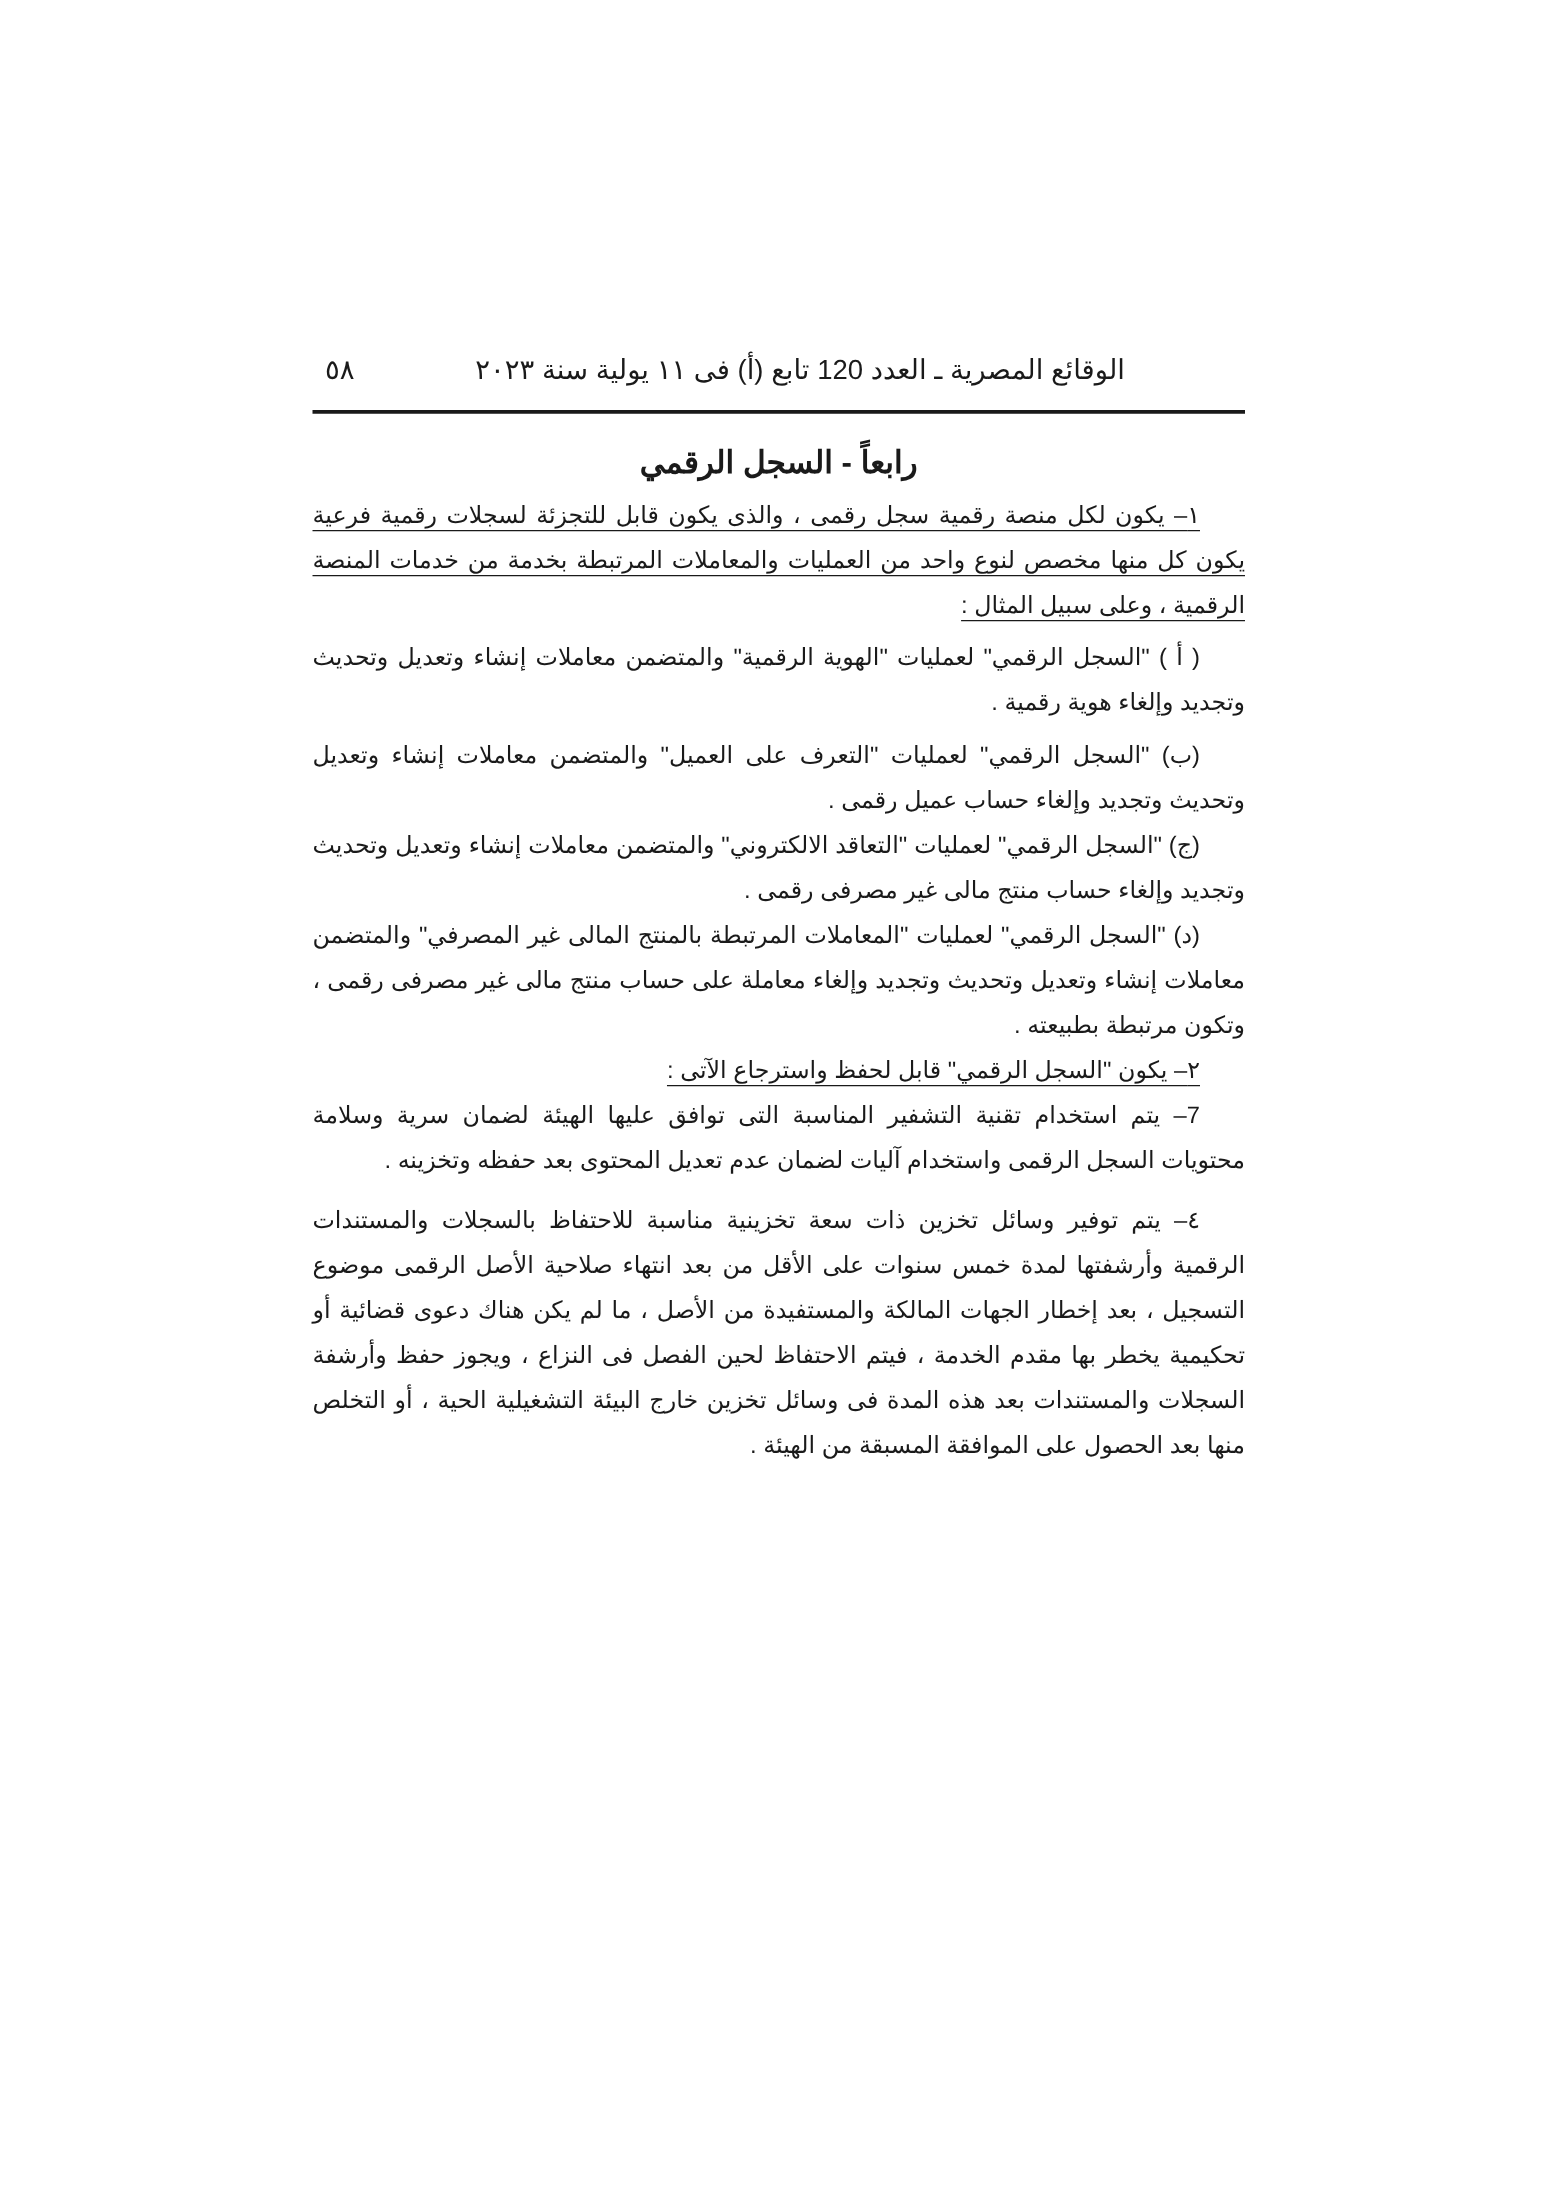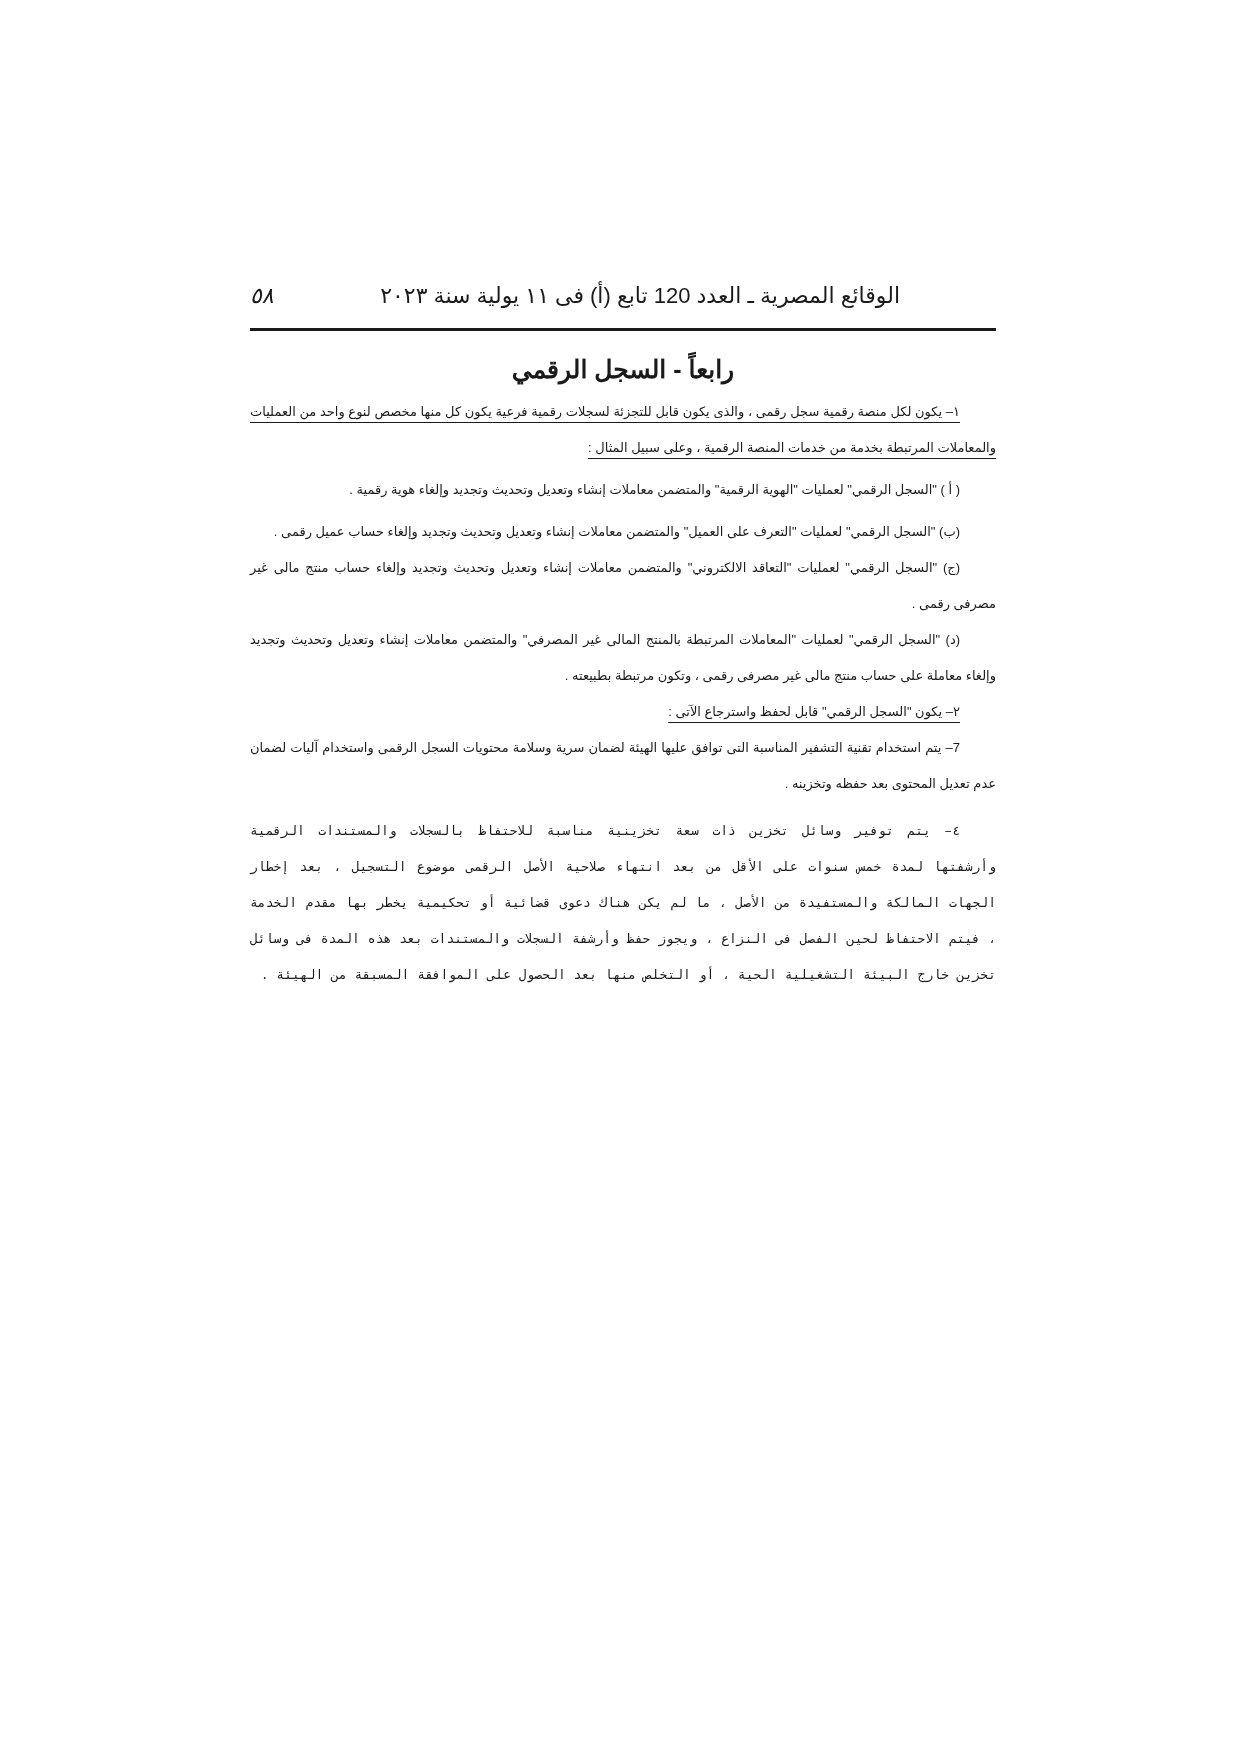--- a/index.html
+++ b/index.html
@@ -25,22 +25,22 @@
     .header {
       display: flex;
       flex-direction: row;
       justify-content: space-between;
       align-items: center;
       height: 52px;
       font-family: "Liberation Sans", "DejaVu Sans", sans-serif;
       font-size: 22px;
     }
     .header .page-num {
+      margin-left: 10px;
       padding-right: 0;
-      font-style: italic;
     }
     .header .running-title {
       margin-left: 40px;
       margin-right: 0;
       flex: 1;
       text-align: right;
       padding-right: 96px;
     }
     .rule {
       height: 3px;
@@ -50,30 +50,30 @@
     .section-title {
       text-align: center;
       font-weight: bold;
       font-size: 25px;
       margin-top: 24px;
       margin-bottom: 10px;
       font-family: Liberation Sans, sans-serif;
     }
     .para {
       font-family: "Liberation Sans", "DejaVu Sans", sans-serif;
-      font-size: 13px;
+      font-size: 19px;
       line-height: 36px;
       text-align: justify;
       text-align-last: right;
       margin: 0;
     }
     .indent { text-indent: 36px; }
     .u { text-decoration: underline; text-underline-offset: 6px; }
     .gap { margin-top: 6px; }
-    .gap-lg { margin-top: 12px; font-family: Liberation Mono, monospace; }
+    .gap-lg { margin-top: 12px; }
   </style>
 </head>
 <body>
 
 <div class="page">
 
   <div class="header">
     <span class="running-title">الوقائع المصرية ـ العدد 120 تابع (أ) فى ١١ يولية سنة ٢٠٢٣</span>
     <span class="page-num">٥٨</span>
   </div>

